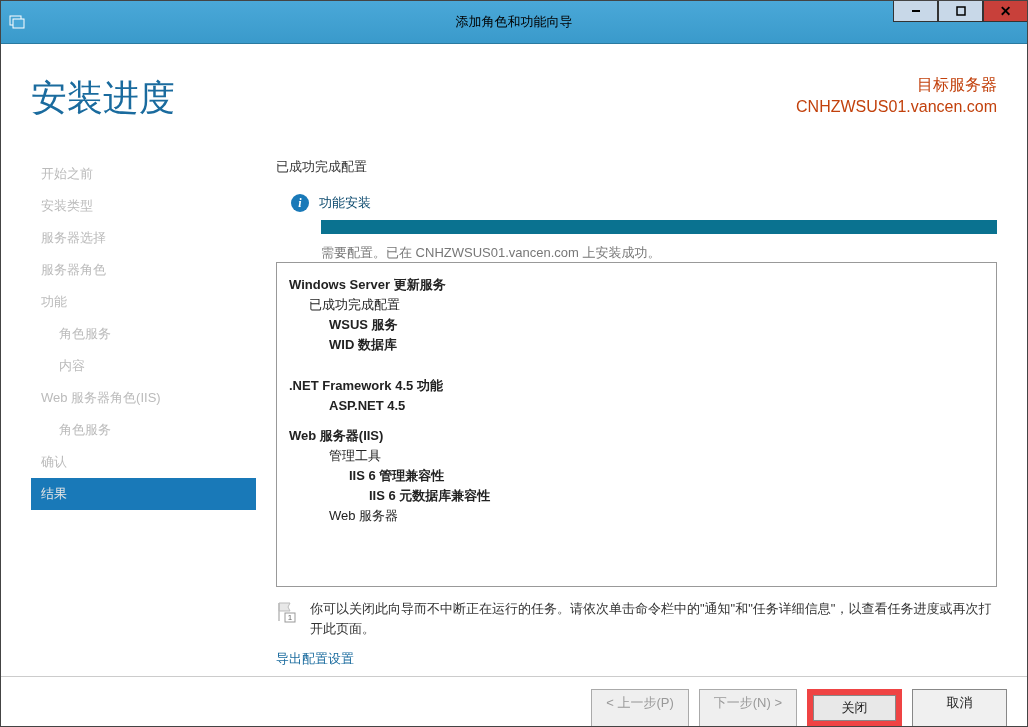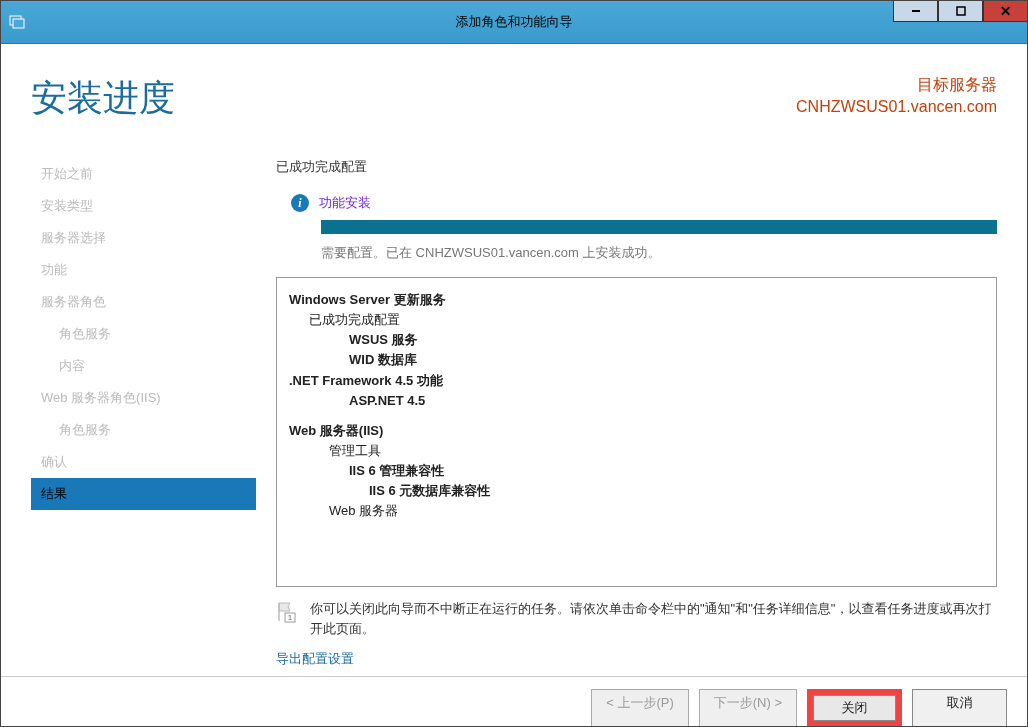--- a/index.html
+++ b/index.html
@@ -90,21 +90,21 @@
     }
     .sidebar-item {
       font-size: 13px;
       color: #bbb;
       padding: 7px 10px 7px 10px;
       cursor: default;
     }
     .sidebar-item.indent { padding-left: 28px; }
     .sidebar-item.active {
       background: #1979b8;
-      color: #000000;
+      color: #e5e5e5;
     }
     .main-panel {
       flex: 1;
       padding: 20px 30px 0 20px;
       display: flex;
       flex-direction: column;
       overflow: hidden;
     }
     .section-label {
       font-size: 13px;
@@ -127,47 +127,46 @@
       align-items: center;
       justify-content: center;
       font-size: 12px;
       font-weight: bold;
       font-style: italic;
       font-family: Georgia, serif;
       flex-shrink: 0;
     }
     .status-text {
       font-size: 13px;
-      color: #6d28d9;
+      color: #0c4a6e;
     }
     .progress-wrap { margin-left: 45px; margin-bottom: 10px; }
     .progress-bar {
       height: 14px;
       background: #0a7290;
       width: 100%;
     }
     .progress-msg {
       margin-left: 45px;
       font-size: 13px;
       color: #777;
-      margin-bottom: 15px;
     }
     .results-box {
       border: 1px solid #999;
       flex: 1;
       overflow-y: scroll;
       padding: 10px 12px;
       font-size: 13px;
       color: #222;
       min-height: 0;
       position: relative;
     }
     .rb-h { font-weight: bold; margin-top: 2px;}
     .rb-l1 { margin-left: 20px; }
-    .rb-l2 { margin-left: 60px; font-weight: bold;}
+    .rb-l2 { margin-left: 40px; font-weight: bold;}
     .rb-l2n { margin-left: 40px; }
     .rb-l3 { margin-left: 60px; font-weight: bold;}
     .rb-l4 { margin-left: 80px; font-weight: bold;}
     .results-box div { line-height: 1.55; }
     
     .note-row {
       display: flex;
       gap: 12px;
       margin-top: 12px;
       align-items: flex-start;
@@ -257,22 +256,22 @@
       <div>目标服务器</div>
       <div>CNHZWSUS01.vancen.com</div>
     </div>
   </div>
 
   <div class="main-row">
     <div class="sidebar" id="sidebar">
         <div class="sidebar-item">开始之前</div>
         <div class="sidebar-item">安装类型</div>
         <div class="sidebar-item">服务器选择</div>
+        <div class="sidebar-item">服务器角色</div>
         <div class="sidebar-item">功能</div>
-        <div class="sidebar-item">服务器角色</div>
         <div class="sidebar-item indent">角色服务</div>
         <div class="sidebar-item indent">内容</div>
         <div class="sidebar-item">Web 服务器角色(IIS)</div>
         <div class="sidebar-item indent">角色服务</div>
         <div class="sidebar-item">确认</div>
         <div class="sidebar-item active">结果</div>
       </div>
 
     <div class="main-panel">
       <div class="section-label">已成功完成配置</div>
@@ -286,21 +285,21 @@
         <div class="progress-bar"></div>
       </div>
 
       <div class="progress-msg">需要配置。已在 CNHZWSUS01.vancen.com 上安装成功。</div>
 
       <div class="results-box" id="results-box">
           <div class="rb-h">Windows Server 更新服务</div>
           <div class="rb-l1">已成功完成配置</div>
           <div class="rb-l2">WSUS 服务</div>
           <div class="rb-l2">WID 数据库</div>
-          <div class="rb-h" style="margin-top: 0;">.NET Framework 4.5 功能</div>
+          <div class="rb-h" style="margin-top: 20px;">.NET Framework 4.5 功能</div>
           <div class="rb-l2">ASP.NET 4.5</div>
           <div class="rb-h" style="margin-top: 10px;">Web 服务器(IIS)</div>
           <div class="rb-l2n">管理工具</div>
           <div class="rb-l3">IIS 6 管理兼容性</div>
           <div class="rb-l4">IIS 6 元数据库兼容性</div>
           <div class="rb-l2n">Web 服务器</div>
         </div>
 
       <div class="note-row">
         <div class="flag-icon">

